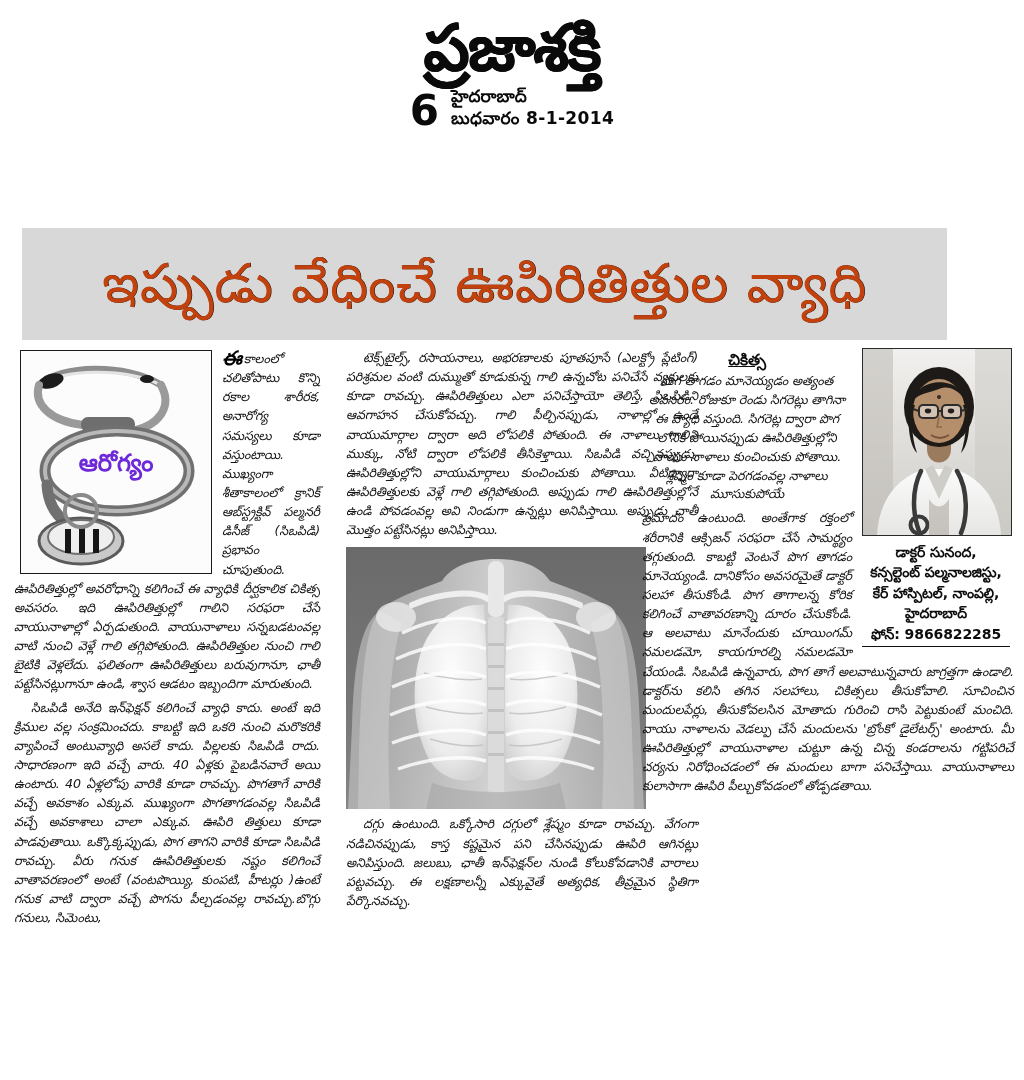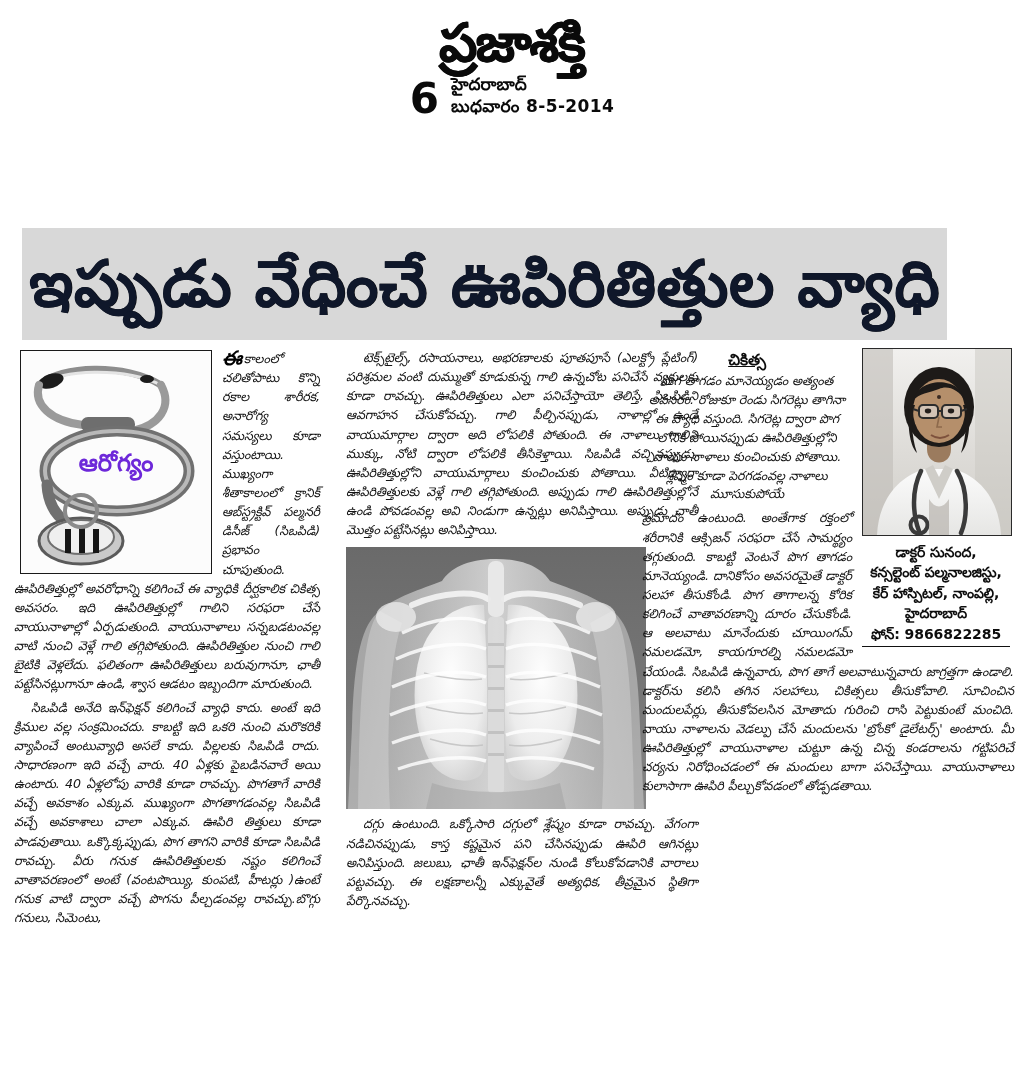--- a/index.html
+++ b/index.html
@@ -19,21 +19,21 @@
 
   
   .masthead {
     width: 100%;
     padding-top: 14px;
     text-align: center;
   }
   .masthead-title {
     font-family: "DejaVu Sans", sans-serif;
     font-weight: bold;
-    font-size: 53px;
+    font-size: 64px;
     line-height: 1.08;
     letter-spacing: -1px;
     color: #0a0a0a;
     text-shadow: 0.6px 0 0 #0a0a0a, -0.6px 0 0 #0a0a0a;
   }
   .masthead-meta {
     margin-top: 2px;
     display: flex;
     justify-content: center;
     align-items: center;
@@ -66,24 +66,24 @@
     width: 925px;
     height: 112px;
     background: #d8d8d8;
     display: flex;
     align-items: center;
     justify-content: center;
     overflow: hidden;
   }
   .headline-text {
     font-family: "DejaVu Sans", sans-serif;
-    font-weight: bold;
-    font-size: 64px;
+    font-weight: normal;
+    font-size: 54px;
     line-height: 1;
-    color: #0f172a;
+    color: #c2410c;
     white-space: nowrap;
     letter-spacing: 0.5px;
     text-shadow: 0.5px 0 0 #0c0c0c;
   }
 
   
   .article {
     position: absolute;
     left: 14px;
     top: 348px;
@@ -205,21 +205,21 @@
 </style>
 </head>
 <body>
 
 <div class="masthead">
   <div class="masthead-title">ప్రజాశక్తి</div>
   <div class="masthead-meta">
     <div class="issue-number">6</div>
     <div class="meta-lines">
       <div class="line1">హైదరాబాద్</div>
-      <div class="line2">బుధవారం  8-5-2014</div>
+      <div class="line2">బుధవారం  8-1-2014</div>
     </div>
   </div>
 </div>
 
 <div class="headline-band">
   <div class="headline-text">ఇప్పుడు వేధించే ఊపిరితిత్తుల వ్యాధి</div>
 </div>
 
 <div class="article">
 

